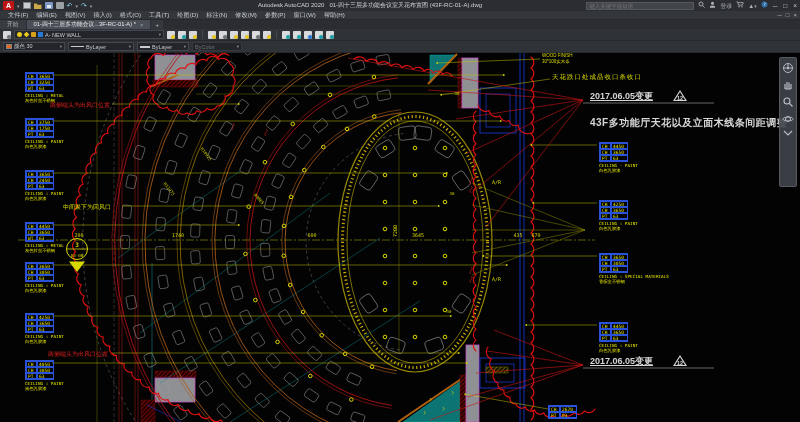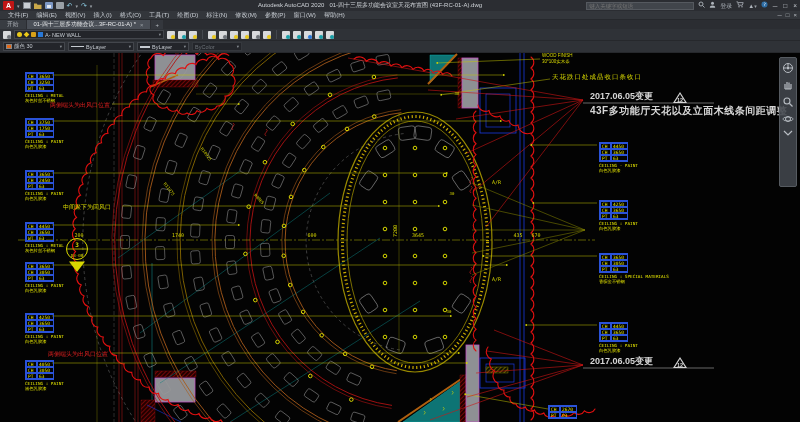--- a/index.html
+++ b/index.html
@@ -60,22 +60,22 @@
   .lbl{position:absolute;color:#e8e800;font-family:"DejaVu Sans Mono",monospace;}
   .lbl-grid{display:grid;grid-template-columns:11px 17px;border:0.5px solid #2a52d8;width:29px;}
   .cell{font-size:4.5px;line-height:5.8px;height:6px;padding-left:1px;border:0.5px solid #2a52d8;white-space:nowrap;color:#e8e800;}
   .lbl-cap{font-size:4.3px;line-height:5.3px;white-space:nowrap;margin-top:0.5px;color:#e8e800;}
   .note{position:absolute;font-size:6px;white-space:nowrap;}
   .note.red{color:#e02020;}
   .note.yel{color:#d8d800;}
   .note.small{font-size:4.5px;line-height:5.5px;}
   
   .rev{position:absolute;color:#d6d6d6;white-space:nowrap;}
-  .rev .l1{display:flex;align-items:flex-end;gap:20px;font-size:9px;font-weight:bold;}
-  .rev .l2{font-size:10px;font-weight:bold;letter-spacing:.5px;margin-top:1px;}
+  .rev .l1{display:flex;gap:20px;font-size:9px;font-weight:bold;text-decoration:underline;}
+  .rev .l2{font-size:10px;font-weight:bold;letter-spacing:.5px;margin-top:13px;}
   .tri{position:relative;width:14px;height:11px;display:inline-block;}
   .tri::before{content:"";position:absolute;left:0;bottom:0;border-left:7px solid transparent;border-right:7px solid transparent;border-bottom:11px solid #d6d6d6;}
   .tri::after{content:"";position:absolute;left:2px;bottom:0.8px;border-left:5px solid transparent;border-right:5px solid transparent;border-bottom:8.5px solid #0a0a0a;}
   .tri .n{position:absolute;left:0;right:0;bottom:0;text-align:center;font-size:5.5px;font-weight:bold;color:#d6d6d6;z-index:1;}
   .smudge{display:inline-block;width:26px;height:8px;background:#17171a;vertical-align:middle;margin-left:2px;}
   
   .navbar{position:absolute;left:779px;top:4px;width:18px;height:130px;background:rgba(66,71,77,.88);border:1px solid #565b61;border-radius:2px;display:flex;flex-direction:column;align-items:center;gap:5px;padding:4px 0;}
   .navbar svg{display:block;}
 </style>
 </head>

